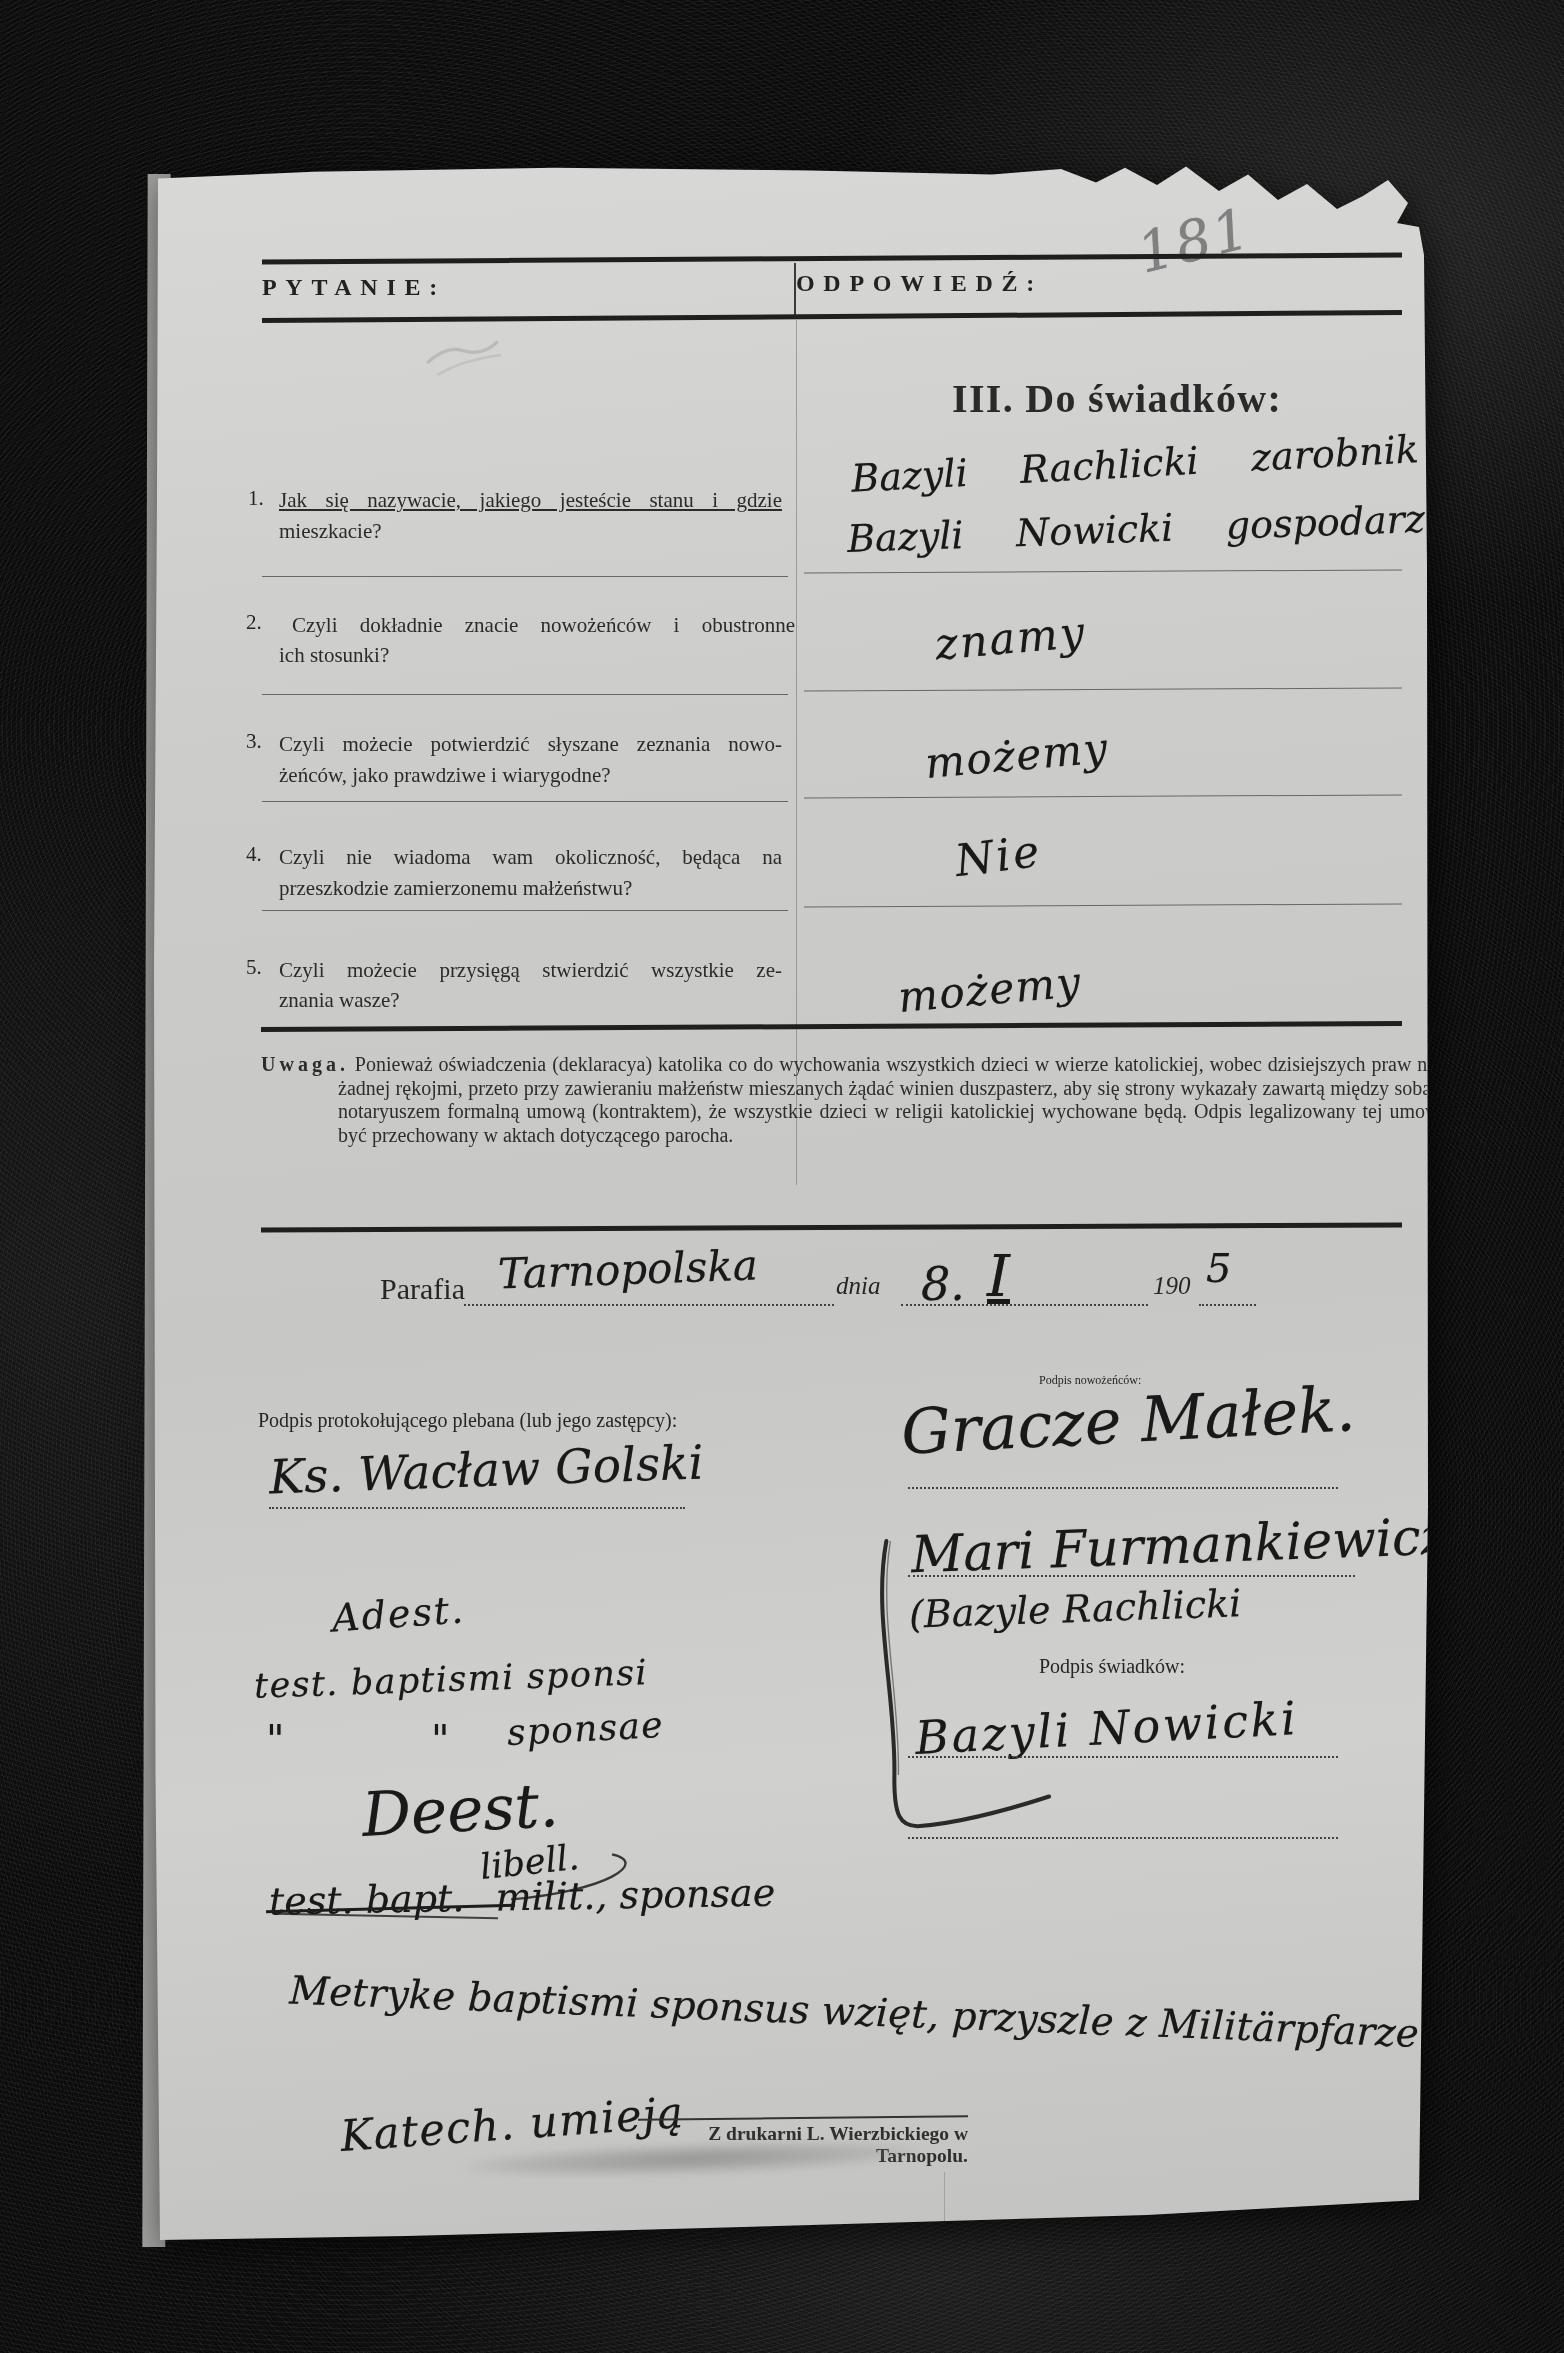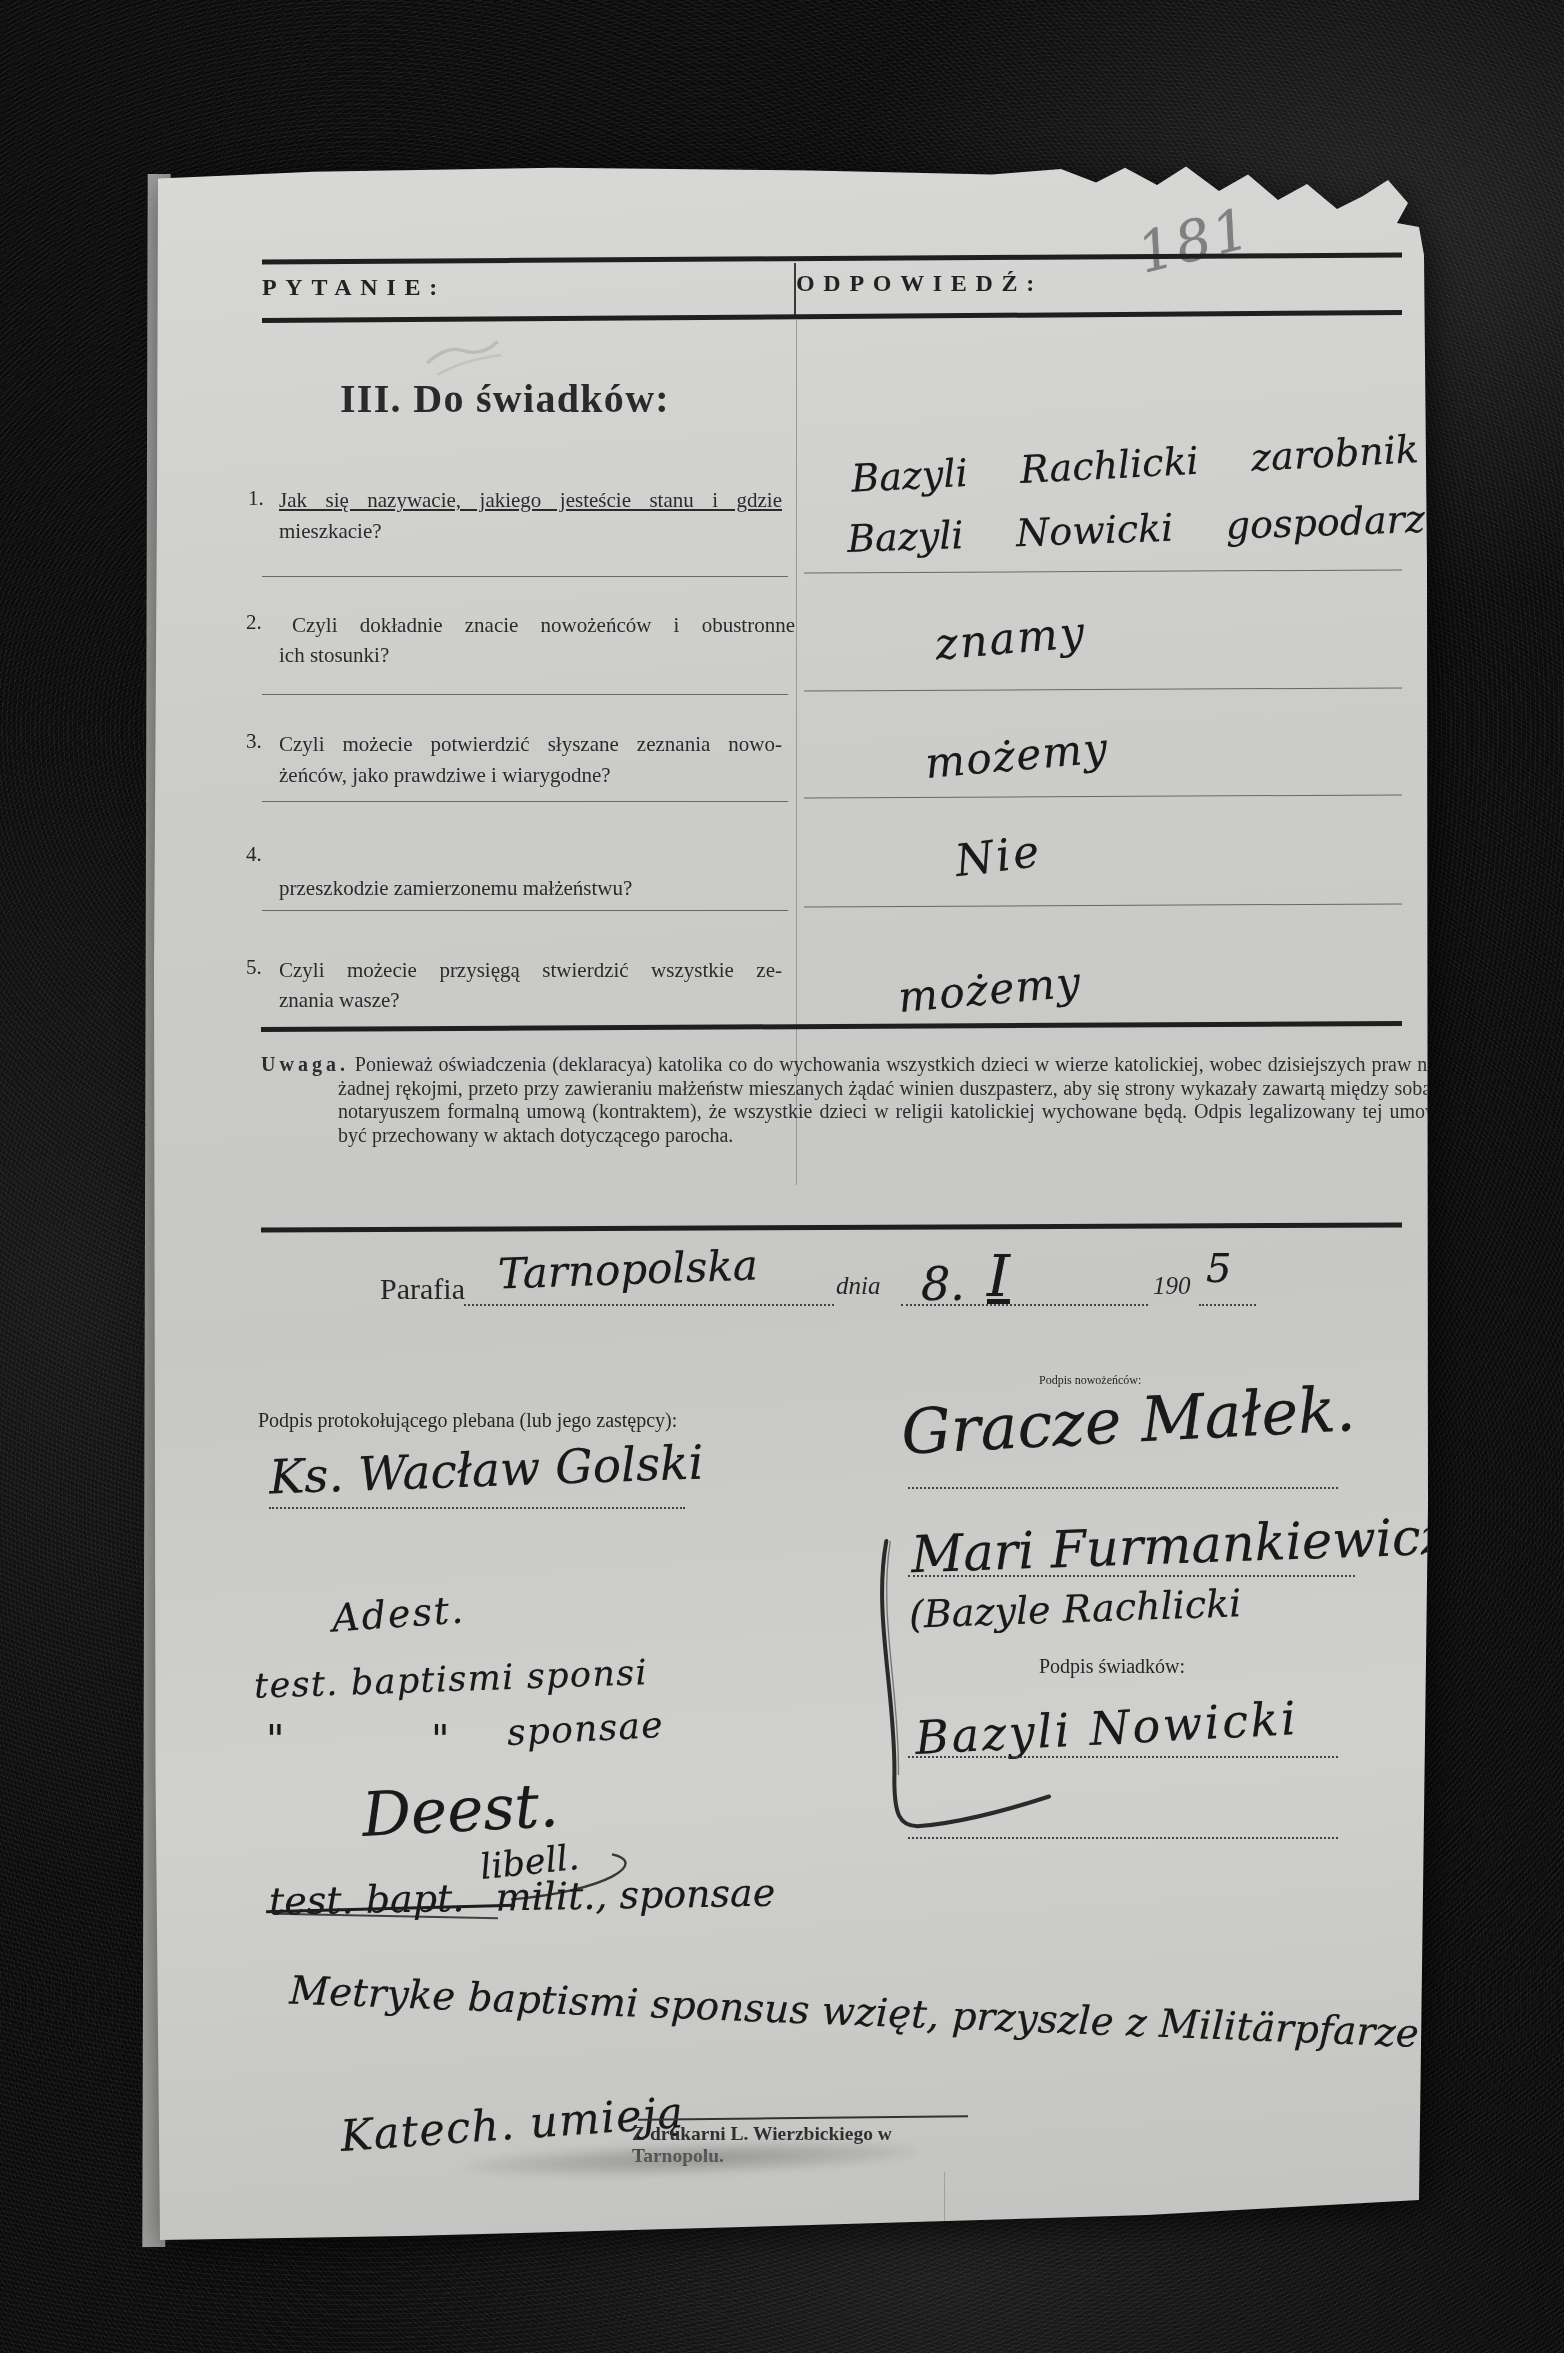--- a/index.html
+++ b/index.html
@@ -23,21 +23,21 @@
   .hw{font-family:"DejaVu Serif",serif;font-style:italic;color:#191919;text-shadow:0 0 0.7px rgba(10,10,10,.45);white-space:nowrap;}
   .pencil{font-family:"DejaVu Serif",serif;font-style:italic;color:#808080;text-shadow:0 0 0.7px rgba(90,90,90,.4);}
   .abs{position:absolute;}
   .rule{position:absolute;background:#1f1f1f;height:4.7px;}
   .sep{position:absolute;background:#4d4d4d;height:1.3px;opacity:.8;}
   .dot{position:absolute;border-bottom:2px dotted #424242;height:0;}
   .hdr{font-weight:bold;font-size:24px;letter-spacing:8.7px;text-align:left;color:#222;}
   .qnum{font-size:21px;}
   .qline{font-size:21px;line-height:30px;color:#2b2b2b;}
   .just{text-align:justify;text-align-last:justify;}
-  .ctr{text-align:left;}
+  .ctr{text-align:right;}
   .strike-line{position:absolute;background:#1d1d1d;height:2.7px;}
   .smudge{position:absolute;left:323px;top:1983px;width:464px;height:30px;border-radius:50%;
     background:radial-gradient(ellipse,rgba(120,120,120,.65),rgba(140,140,140,.25) 60%,transparent 75%);
     filter:blur(4px);transform:rotate(-2deg);}
   svg{position:absolute;left:0;top:0;overflow:visible;}
 </style>
 </head>
 <body>
 
 <div class="stage">
@@ -79,20 +79,21 @@
     <div class="sep" style="left:666px;top:528px;width:598px;transform:rotate(-.3deg);"></div>
 
     <div class="abs pr qnum" style="left:108px;top:568px;">3.</div>
     <div class="abs pr qline just" style="left:141px;top:568px;width:503px;">Czyli możecie potwierdzić słyszane zeznania nowo-</div>
     <div class="abs pr qline" style="left:141px;top:599px;">żeńców, jako prawdziwe i wiarygodne?</div>
     <div class="abs hw" style="left:787px;top:570px;font-size:42px;transform:rotate(-5deg);letter-spacing:1.3px;">możemy</div>
     <div class="sep" style="left:124px;top:640px;width:526px;"></div>
     <div class="sep" style="left:666px;top:635px;width:598px;transform:rotate(-.3deg);"></div>
 
     <div class="abs pr qnum" style="left:108px;top:681px;">4.</div>
+    <div class="abs pr qline just" style="left:141px;top:681px;width:503px;">Czyli nie wiadoma wam okoliczność, będąca na</div>
     <div class="abs pr qline" style="left:141px;top:712px;">przeszkodzie zamierzonemu małżeństwu?</div>
     <div class="abs hw" style="left:817px;top:669px;font-size:44px;transform:rotate(-7deg);letter-spacing:2.7px;">Nie</div>
     <div class="sep" style="left:124px;top:749px;width:526px;"></div>
     <div class="sep" style="left:666px;top:744px;width:598px;transform:rotate(-.3deg);"></div>
 
     <div class="abs pr qnum" style="left:108px;top:794px;">5.</div>
     <div class="abs pr qline just" style="left:141px;top:794px;width:503px;">Czyli możecie przysięgą stwierdzić wszystkie ze-</div>
     <div class="abs pr qline" style="left:141px;top:824px;">znania wasze?</div>
     <div class="abs hw" style="left:760px;top:804px;font-size:42px;transform:rotate(-5deg);letter-spacing:1.3px;">możemy</div>
 

